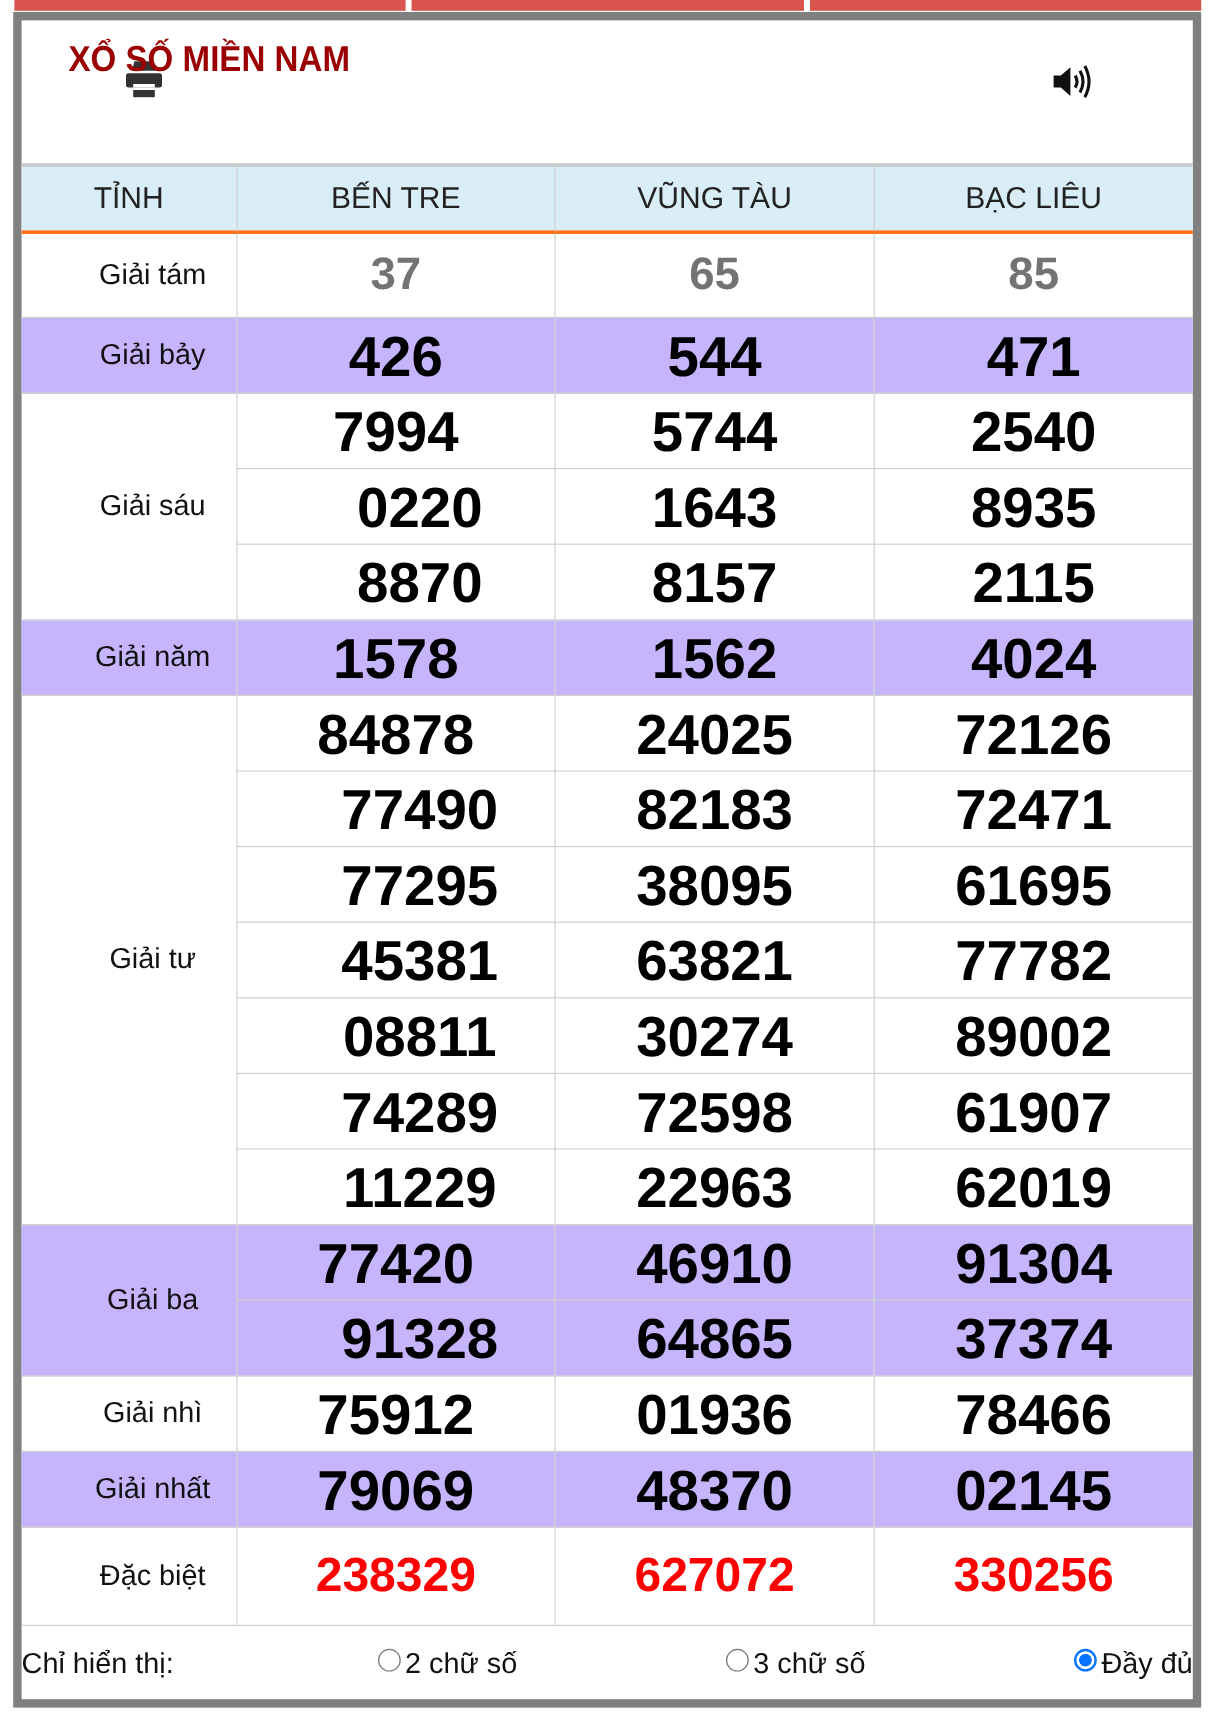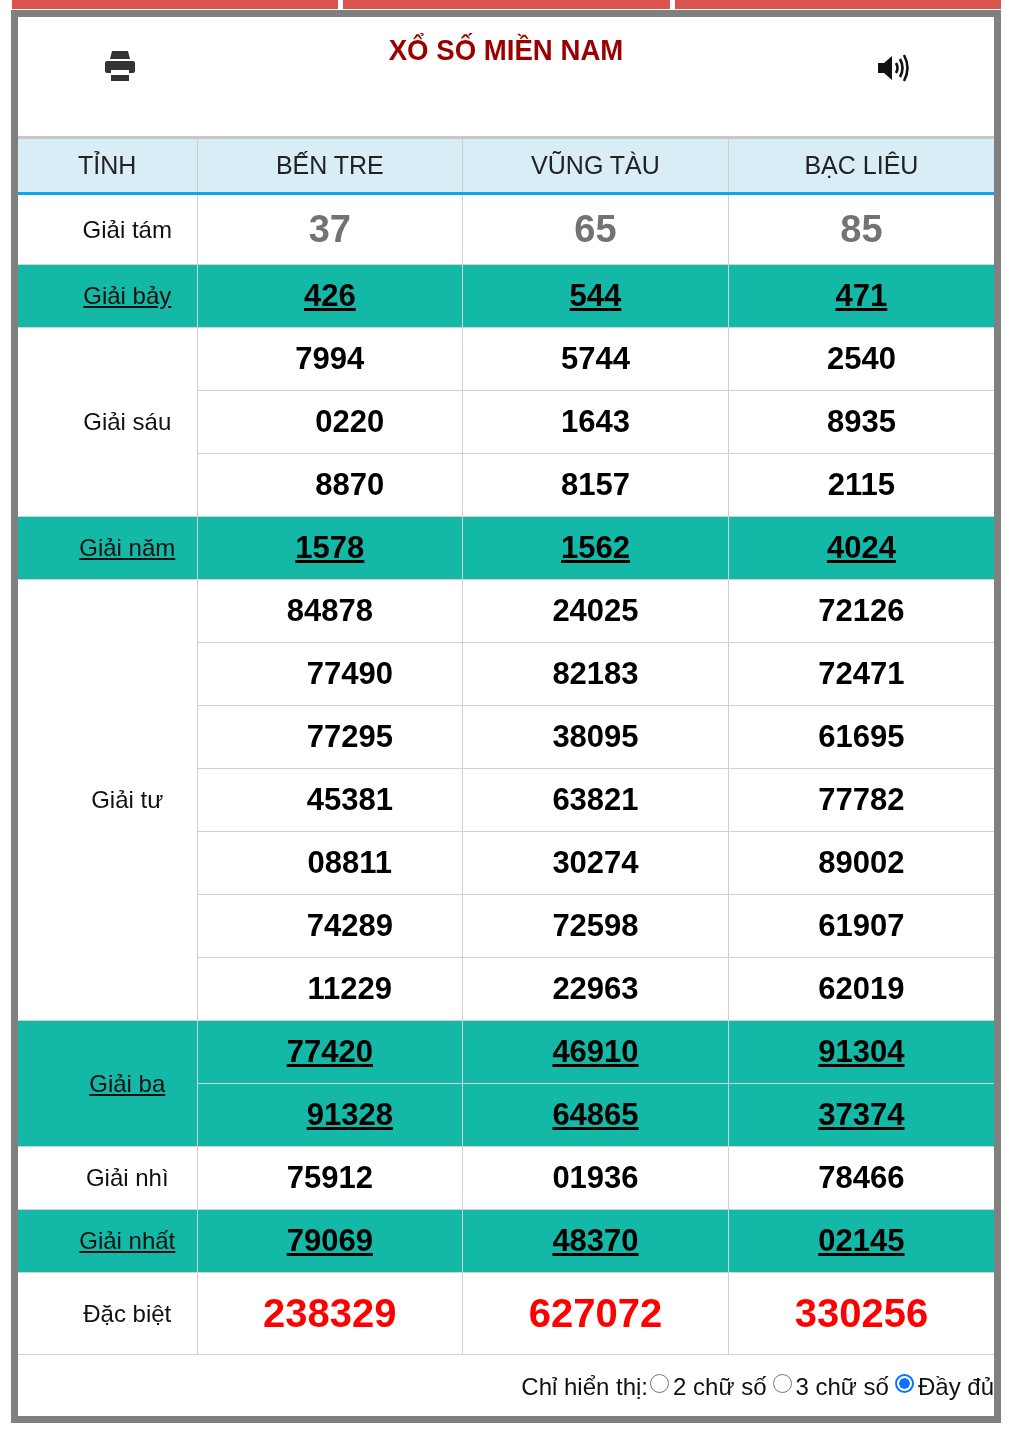--- a/index.html
+++ b/index.html
@@ -3,40 +3,40 @@
   <meta charset="utf-8">
   <style>
     html, body { margin: 0; padding: 0; background: #ffffff; }
     body { width: 1011px; height: 1440px; position: relative; font-family: "Liberation Sans", sans-serif; overflow: hidden; }
 
     .tabs { position: absolute; top: 0; left: 12px; width: 989px; height: 9px; display: flex; gap: 5px; }
     .tab { flex: 1; background: #d9534f; height: 9px; }
 
     .frame { position: absolute; top: 10px; left: 11px; width: 976px; height: 1399px; border: 7px solid #808080; background: #fff; }
 
-    .head { position: relative; height: 119px; text-align: center; }
+    .head { position: relative; height: 119px; text-align: left; }
     .title { position: absolute; top: 16px; left: 0; right: 0; color: #9b0000; font-size: 30px; font-weight: bold; letter-spacing: 0; transform: scaleX(0.92); }
     .subtitle { position: absolute; top: 80px; left: 0; right: 0; color: #9b0000; font-size: 28px; }
     .print-icon { position: absolute; left: 84px; top: 30px; width: 36px; height: 36px; cursor: pointer; }
     .sound-icon { position: absolute; left: 858px; top: 36px; width: 34px; height: 30px; cursor: pointer; }
 
     table.kq { width: 100%; border-collapse: collapse; table-layout: fixed; }
     table.kq col.c0 { width: 179px; }
-    table.kq th { background: #d9edf7; font-weight: normal; font-size: 25px; color: #222; height: 51px; border-left: 1px solid #cfcfcf; border-top: 3px solid #c8c8c8; border-bottom: 3px solid #0ea5e9; }
+    table.kq th { background: #d9edf7; font-weight: normal; font-size: 25px; color: #222; height: 51px; border-left: 1px solid #cfcfcf; border-top: 3px solid #c8c8c8; border-bottom: 3px solid #f97316; }
     table.kq th:first-child { border-left: none; }
     table.kq td { text-align: center; border: 1px solid #d0d0d0; padding: 0; height: 62px; }
     table.kq td:first-child { border-left: none; font-size: 24px; color: #111; padding-left: 40px; }
     table.kq td:last-child { border-right: none; }
-    table.kq td.num { font-size: 31px; font-weight: bold; color: #000; }
+    table.kq td.num { font-size: 47px; font-weight: bold; color: #000; }
     table.kq td.red { color: #737373; font-size: 38px; }
     table.kq td.special { color: #ff0000; font-size: 40px; height: 81px; }
     table.kq tr.g8 td { height: 69px; }
-    tr.alt td { background: #14b8a6; text-decoration: underline; }
-
-    .footer { height: 63px; display: flex; align-items: center; justify-content: flex-end; font-size: 24px; color: #111; }
+    tr.alt td { background: #c4b5fd; }
+
+    .footer { height: 63px; display: flex; align-items: center; justify-content: space-between; font-size: 24px; color: #111; }
     .footer label { display: inline-flex; align-items: center; font-weight: normal; cursor: pointer; }
     .radio { width: 19px; height: 19px; border-radius: 50%; border: 1.5px solid #777; box-sizing: border-box; display: inline-block; margin: 0 4px 6px 2px; background: #fff; }
     .radio.checked { border: 2px solid #0a74ff; background: radial-gradient(circle, #0a74ff 0 5px, #fff 5.5px); }
   </style>
 </head>
 <body>
 
 <div class="tabs">
   <div class="tab"></div>
   <div class="tab"></div>

